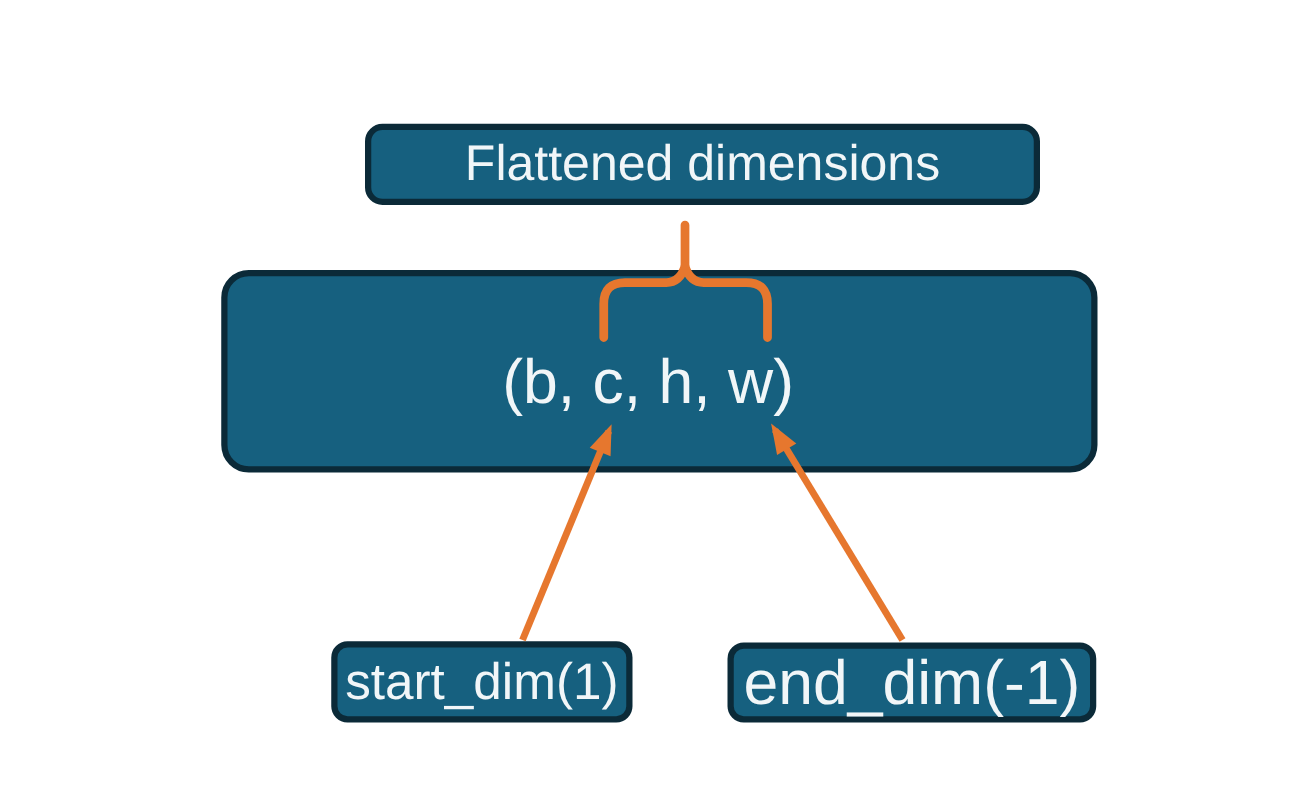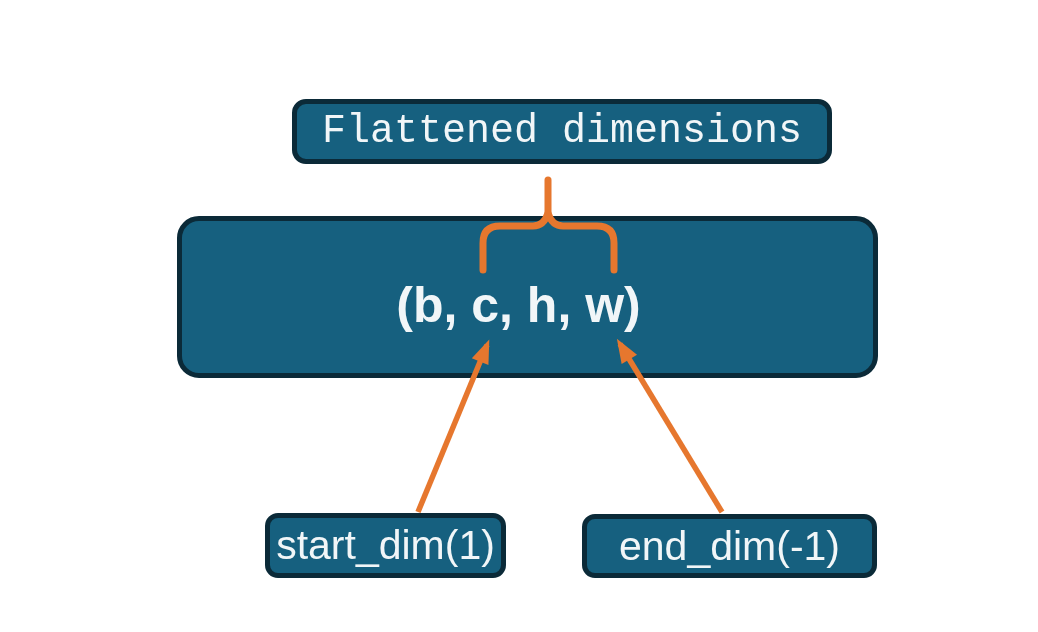--- a/index.html
+++ b/index.html
@@ -33,49 +33,47 @@
     justify-content: center;
     white-space: nowrap;
   }
   .node-flattened {
     left: 292px;
     top: 99px;
     width: 540px;
     height: 65px;
     border-radius: 14px;
     font-size: 40px;
-    font-family: Liberation Mono, monospace;
   }
   .node-tensor {
     left: 177px;
     top: 216px;
     width: 701px;
     height: 162px;
     border-radius: 22px;
     font-size: 50px;
   }
   .node-tensor .label {
     transform: translate(-9px, 8px);
-    font-weight: bold;
   }
   .node-start-dim {
     left: 265px;
     top: 513px;
     width: 241px;
     height: 65px;
     border-radius: 13px;
     font-size: 41px;
   }
   .node-end-dim {
     left: 582px;
     top: 514px;
     width: 295px;
     height: 64px;
     border-radius: 13px;
-    font-size: 41px;
+    font-size: 50px;
   }
   svg.overlay {
     position: absolute;
     left: 0;
     top: 0;
     width: 1038px;
     height: 632px;
     pointer-events: none;
   }
   .brace-stroke {

